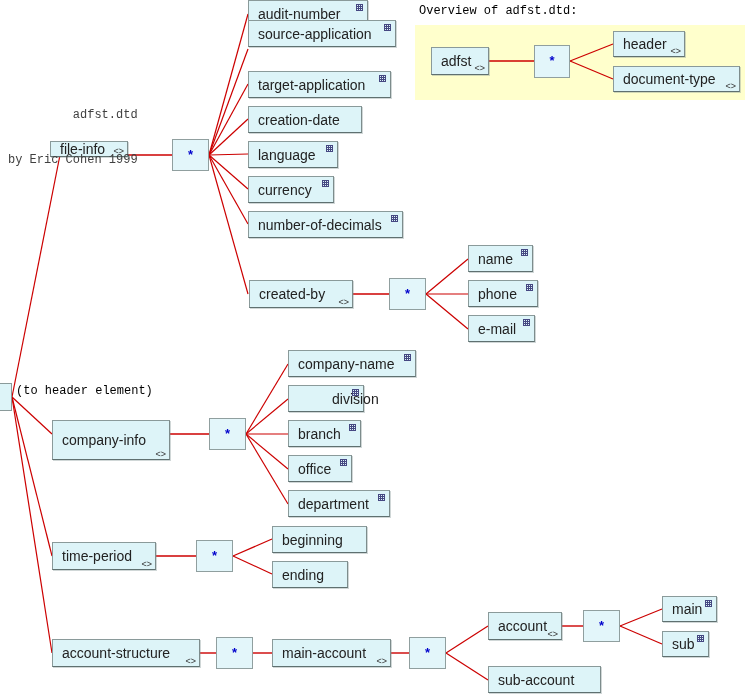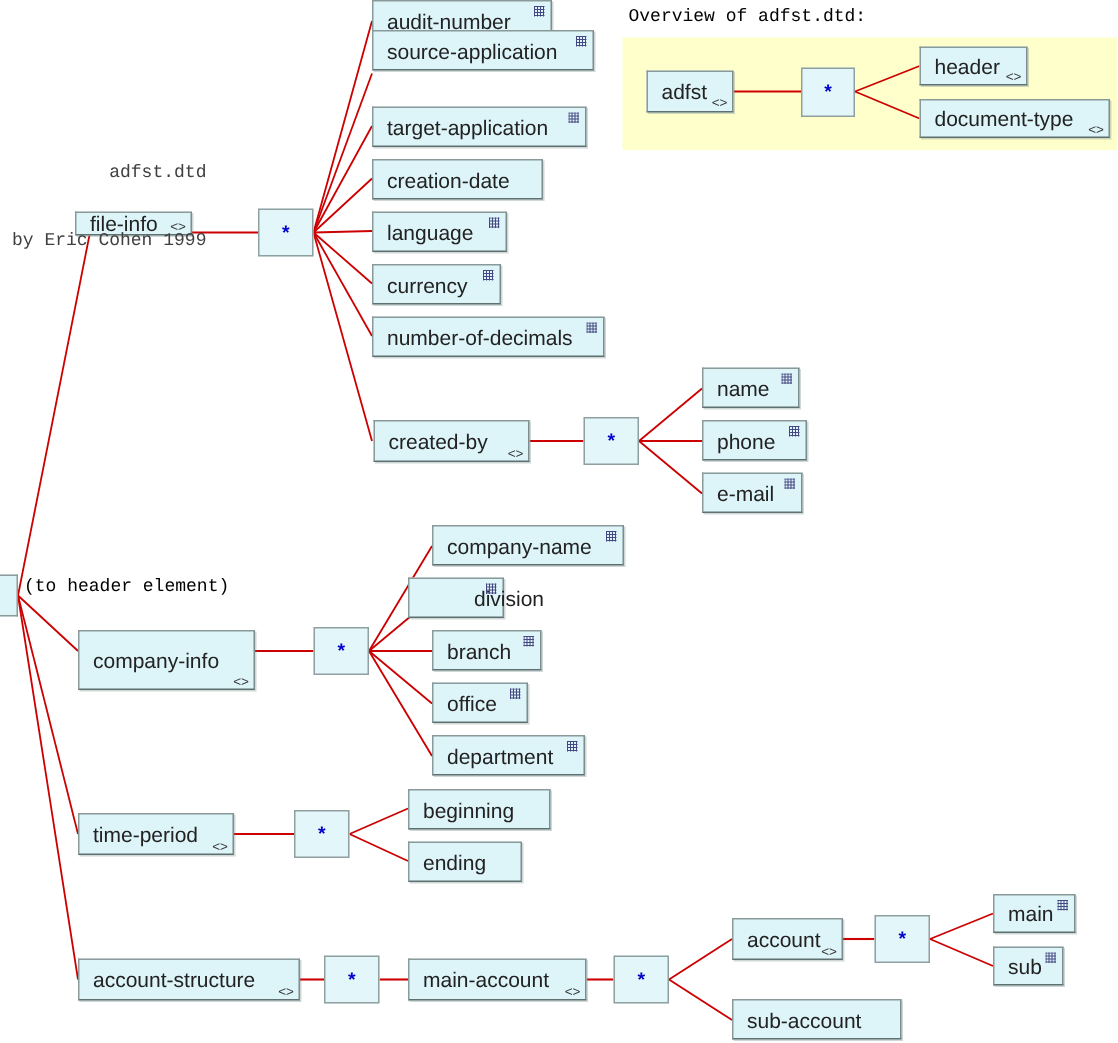--- a/index.html
+++ b/index.html
@@ -270,21 +270,21 @@
     <span class="label">company-info</span>
     <span class="gl gl-expand" style="right:3px;bottom:0px;position:absolute;">&lt;&gt;</span>
   </div>
   <div class="starbox" style="left:209px;top:418px;width:37px;height:32px;">
     <span>*</span>
   </div>
   <div class="node" style="left:288px;top:350px;width:128px;height:27px;">
     <span class="label">company-name</span>
     <span class="gl gl-attr" style="right:4px;top:3px;position:absolute;"></span>
   </div>
-  <div class="node" style="left:272px;top:385px;width:64px;height:27px;padding-left:43px;">
+  <div class="node" style="left:288px;top:385px;width:76px;height:27px;padding-left:43px;">
     <span class="label">division</span>
     <span class="gl gl-attr" style="right:4px;top:3px;position:absolute;"></span>
   </div>
   <div class="node" style="left:288px;top:420px;width:73px;height:27px;">
     <span class="label">branch</span>
     <span class="gl gl-attr" style="right:4px;top:3px;position:absolute;"></span>
   </div>
   <div class="node" style="left:288px;top:455px;width:64px;height:27px;">
     <span class="label">office</span>
     <span class="gl gl-attr" style="right:4px;top:3px;position:absolute;"></span>

